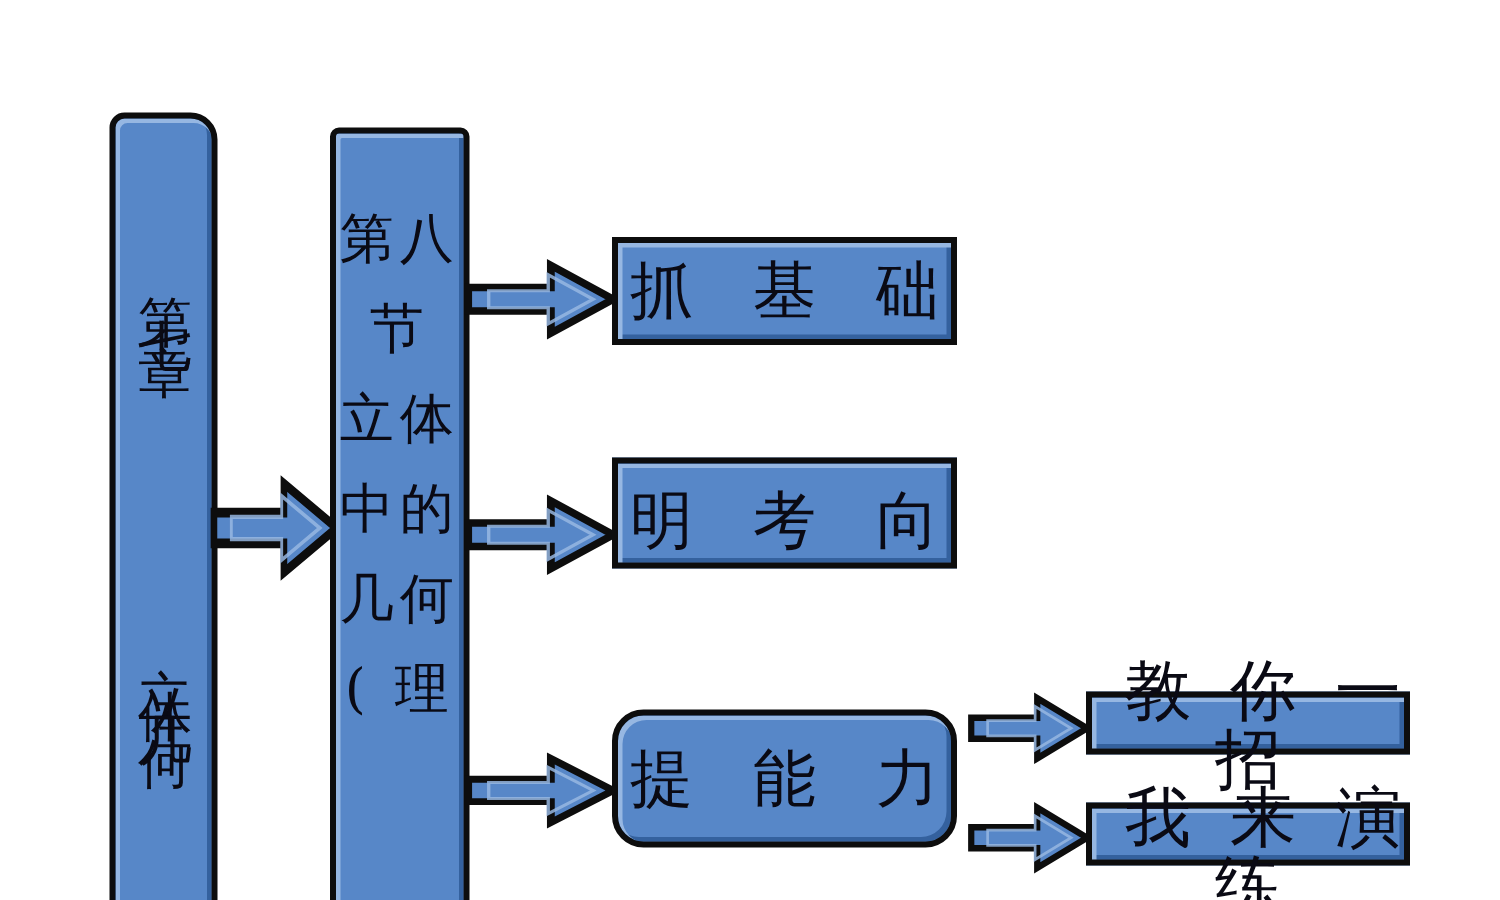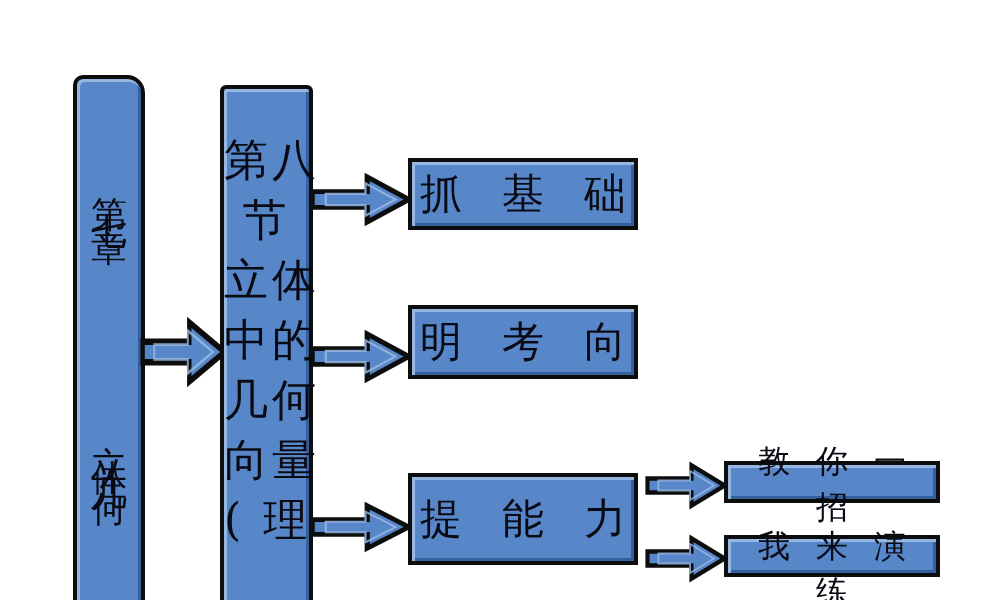--- a/index.html
+++ b/index.html
@@ -41,46 +41,46 @@
     white-space:nowrap;
   }
   .chapter-title{top:89px;}
   .chapter-subtitle{top:337px;}
 
   .section-lines{
     position:absolute;left:0;right:0;top:41px;
     text-align:center;
   }
   .section-line{
-    font-size:44px;line-height:60px;letter-spacing:4px;
+    font-size:36px;line-height:60px;letter-spacing:4px;
     white-space:pre;
   }
 
   
   .branch{
     left:408px;width:230px;
     display:flex;align-items:center;justify-content:center;
   }
   .branch-1{top:158px;height:72px;}
-  .branch-2{top:305px;height:74px;}
-  .branch-3{top:473px;height:92px;}
+  .branch-2{top:305px;height:74px;align-items:flex-end;}
+  .branch-3{top:473px;height:92px;border-radius:21px;}
   .branch-label{
     font-size:42px;letter-spacing:40px;padding-left:40px;
     white-space:nowrap;
   }
 
   
   .leaf-box{left:724px;width:216px;height:42px;}
   .leaf-1{top:461px;}
   .leaf-2{top:535px;}
 
   .leaf-text{
     position:absolute;left:724px;width:216px;
     text-align:center;z-index:5;
-    font-size:32px;line-height:46px;
+    font-size:44px;line-height:46px;
   }
   .leaf-text-1{top:438px;}
   .leaf-text-2{top:523px;}
   .leaf-line1{letter-spacing:26px;padding-left:26px;white-space:nowrap;}
   .leaf-line2{letter-spacing:0;}
 
   
   .arrow{position:absolute;overflow:visible;}
   .arrow-a0{left:140px;top:316px;width:88px;height:72px;}
   .arrow-a1{left:309px;top:172px;width:104px;height:55px;}
@@ -106,21 +106,20 @@
     <polygon class="arrow-bevel" points="3,20 56,20 56,5 96,28 56,51 56,36 3,36" transform="translate(50,28) scale(0.72) translate(-50,-28)"></polygon>
   </svg>
 
   <div class="node section-box">
     <div class="section-lines">
       <div class="section-line">第八</div>
       <div class="section-line">节</div>
       <div class="section-line">立体</div>
       <div class="section-line">中的</div>
       <div class="section-line">几何</div>
-      <div class="section-line">向量</div>
       <div class="section-line">( 理</div>
     </div>
   </div>
 
   <svg class="arrow arrow-a1" viewBox="0 0 100 56" preserveAspectRatio="none" aria-hidden="true">
     <polygon class="arrow-body" points="3,20 56,20 56,5 96,28 56,51 56,36 3,36"></polygon>
     <polygon class="arrow-bevel" points="3,20 56,20 56,5 96,28 56,51 56,36 3,36" transform="translate(50,28) scale(0.72) translate(-50,-28)"></polygon>
   </svg>
   <svg class="arrow arrow-a2" viewBox="0 0 100 56" preserveAspectRatio="none" aria-hidden="true">
     <polygon class="arrow-body" points="3,20 56,20 56,5 96,28 56,51 56,36 3,36"></polygon>

